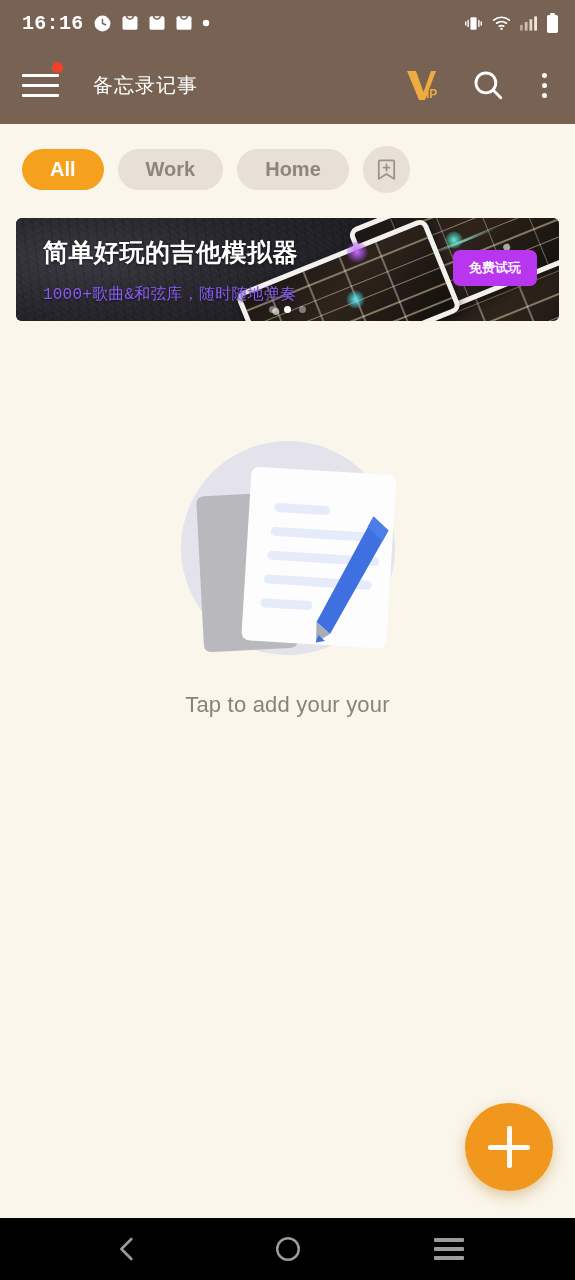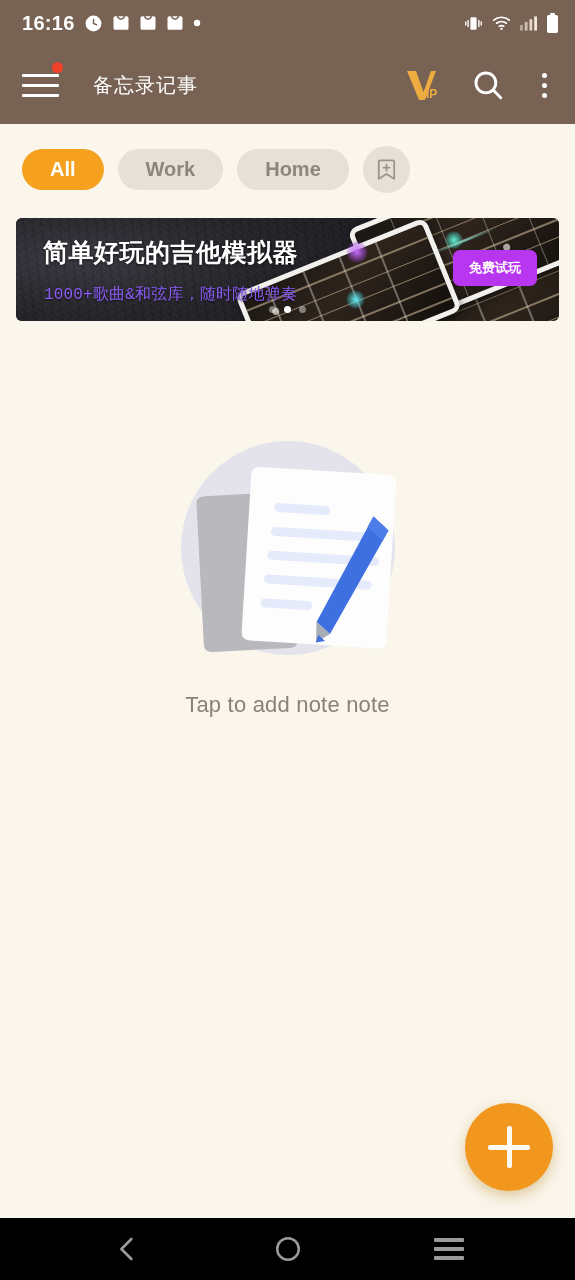--- a/index.html
+++ b/index.html
@@ -29,20 +29,21 @@
   .status-left {
     display: flex;
     align-items: center;
     gap: 9px;
   }
   .status-time {
     font-size: 20px;
     font-weight: 600;
     letter-spacing: .3px;
     color: #fdfdfd;
+    font-family: Liberation Mono, monospace;
   }
   .status-right {
     display: flex;
     align-items: center;
     gap: 9px;
   }
   .si { display: block; }
 
   
   .app-bar {
@@ -151,21 +152,20 @@
 
   
   .ad-banner {
     margin: 25px 16px 0 16px;
     height: 103px;
     border-radius: 6px;
     overflow: hidden;
     position: relative;
     background: #242328;
     cursor: pointer;
-    text-align: center;
   }
   .ad-bg {
     position: absolute;
     inset: 0;
     background:
       radial-gradient(ellipse 60% 90% at 12% 40%, #3a3941 0%, #26252b 55%, #1d1c21 100%);
   }
   .ad-noise {
     position: absolute; inset: 0;
     background-image:
@@ -551,21 +551,21 @@
       </g>
 
       <g transform="rotate(0 0 0)">
         <path d="M205.5 86.5 L220.5 100.5 L162 204 L148.5 192 Z" fill="#3f70e0"></path>
         <path d="M205.5 86.5 L220.5 100.5 L214.5 111 L199.5 97 Z" fill="#4d7de8"></path>
         <path d="M148.5 192 L162 204 L148 212.5 Z" fill="#a9adb6"></path>
         <path d="M150.3 205 L157 211 L148 212.5 Z" fill="#3f70e0"></path>
       </g>
     </svg>
   </div>
-  <div class="empty-text">Tap to add note note</div>
+  <div class="empty-text">Tap to add your your</div>
 </div>
 
 <div class="fab">
   <span class="plus-h"></span>
   <span class="plus-v"></span>
 </div>
 
 <div class="nav-bar">
   <div class="nav-btn">
     <svg width="30" height="30" viewBox="0 0 24 24">

